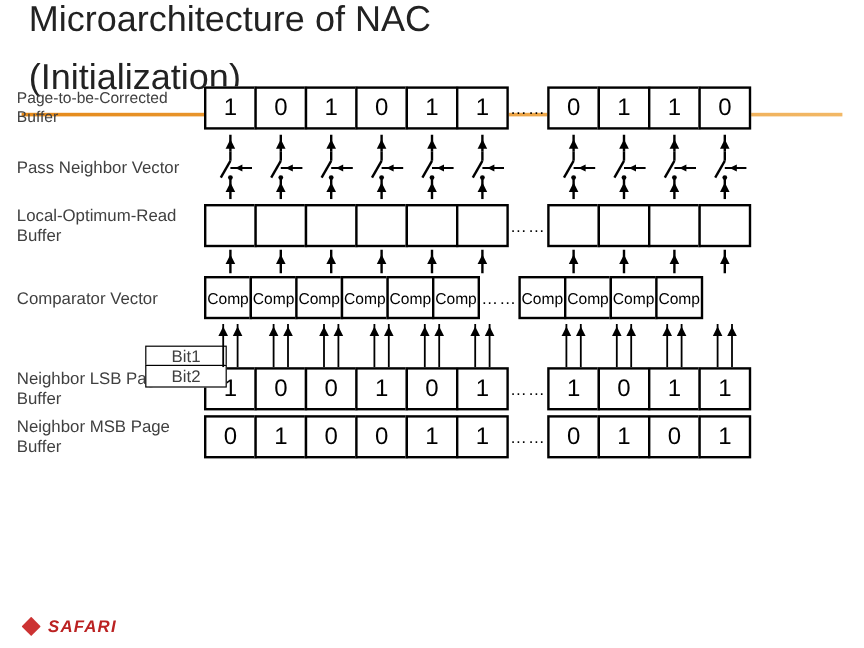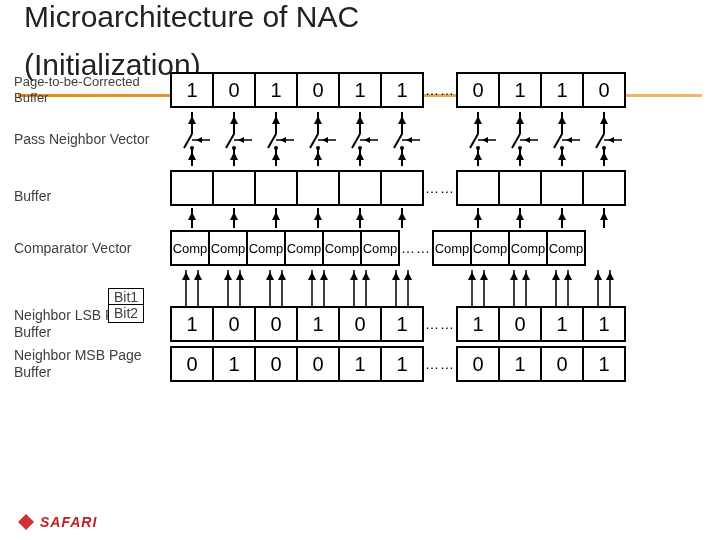--- a/index.html
+++ b/index.html
@@ -77,25 +77,25 @@
     font-size: 14px;
     letter-spacing: 1px;
     color: #000;
   }
   .comp-cell {
     width: 40px;
     font-size: 13px;
   }
   .bit-label {
     position: absolute;
-    left: 108px;
+    left: 121px;
     font-size: 14px;
     background: #fff;
     border: 1px solid #000;
-    width: 36px;
+    width: 68px;
     text-align: center;
   }
   
   .switch-row {
     display: flex;
     align-items: center;
     height: 54px;
     margin-bottom: 4px;
   }
   .switch {
@@ -285,21 +285,21 @@
             <line x1="22" y1="36" x2="22" y2="54" stroke="#000" stroke-width="2"></line>
             <polygon points="22,40 18,48 26,48" fill="#000"></polygon>
             <line x1="22" y1="28" x2="40" y2="28" stroke="#000" stroke-width="1.5"></line>
             <polygon points="26,28 32,25 32,31" fill="#000"></polygon>
           </svg></div>
     </div>
   </div>
 
   <div class="row">
     <div class="label">
-      <br>
+      <span>Local-Optimum-Read</span><br>
       <span>Buffer</span>
     </div>
     <div class="cells">
       <div class="cell empty"></div>
       <div class="cell empty"></div>
       <div class="cell empty"></div>
       <div class="cell empty"></div>
       <div class="cell empty"></div>
       <div class="cell empty"></div>
     </div>

